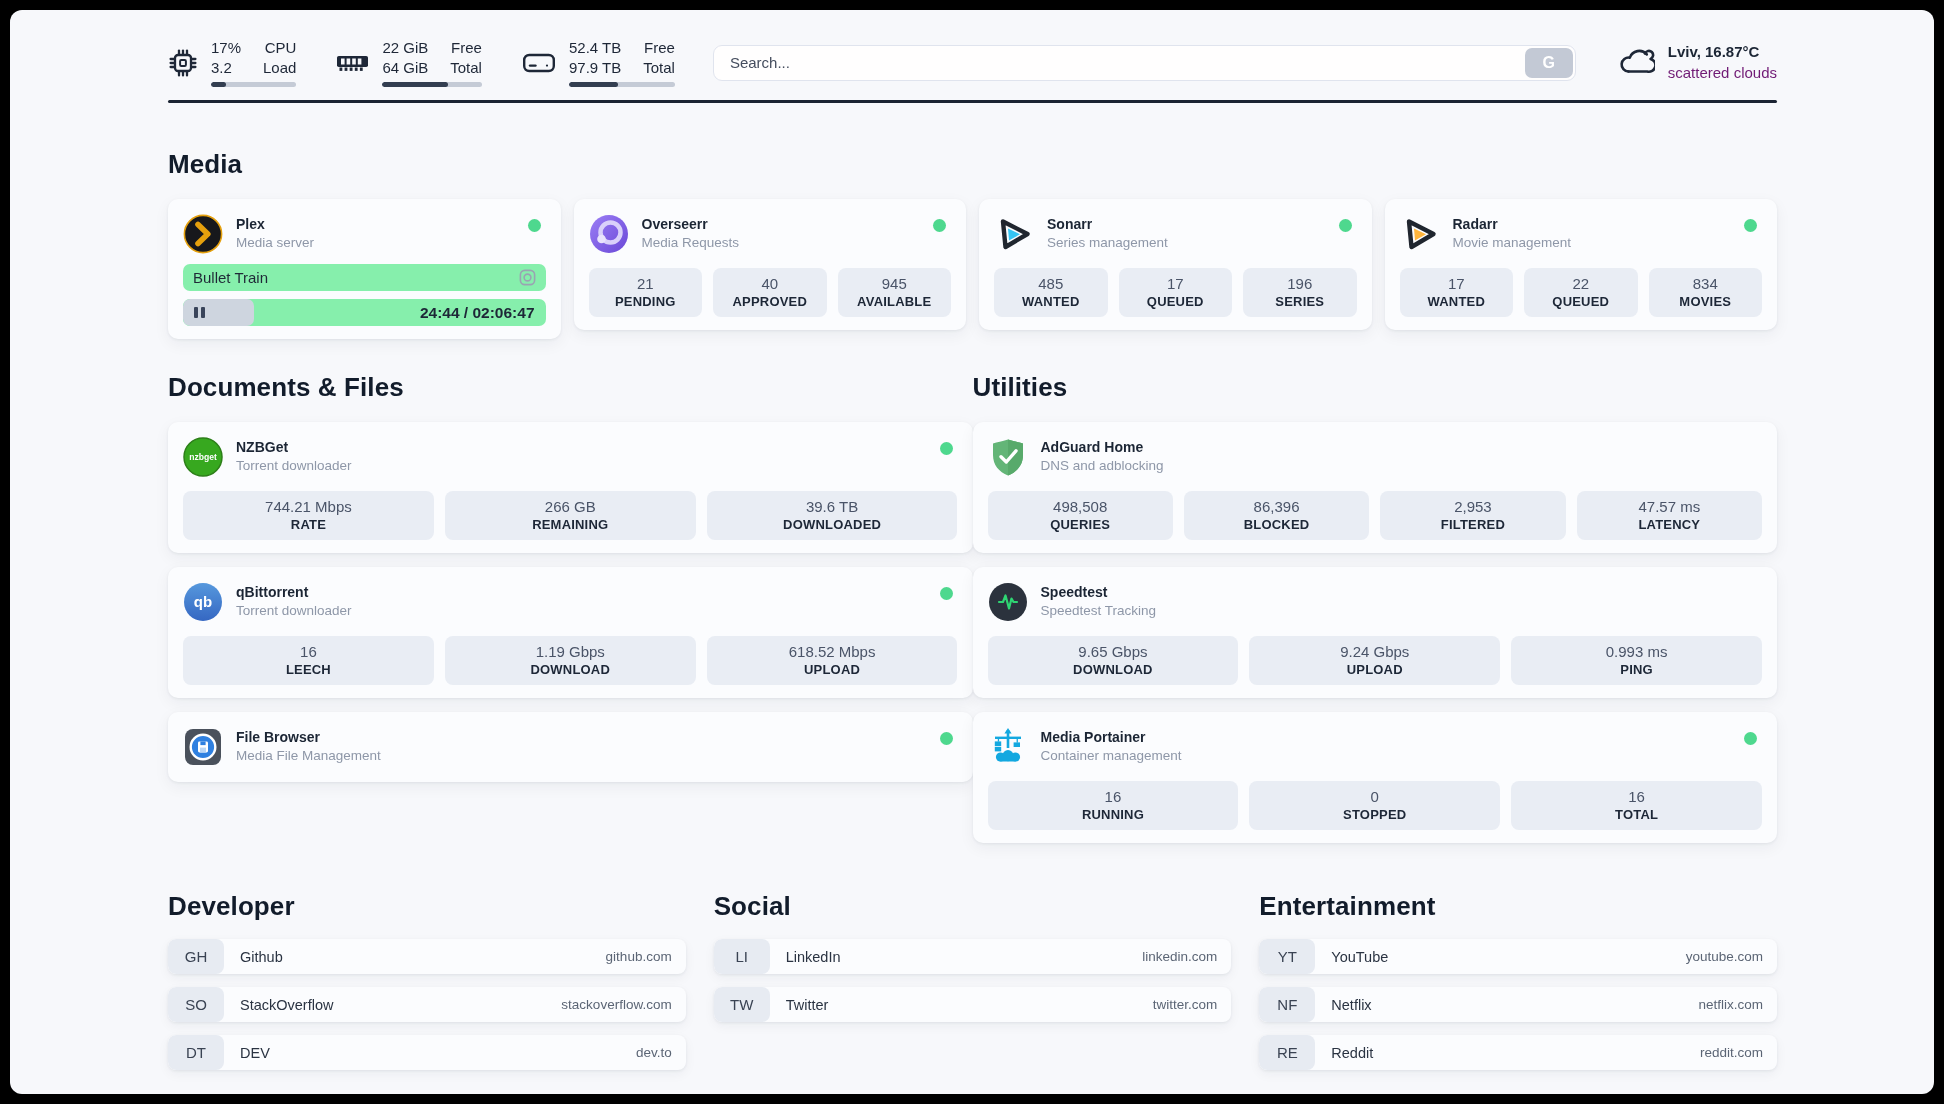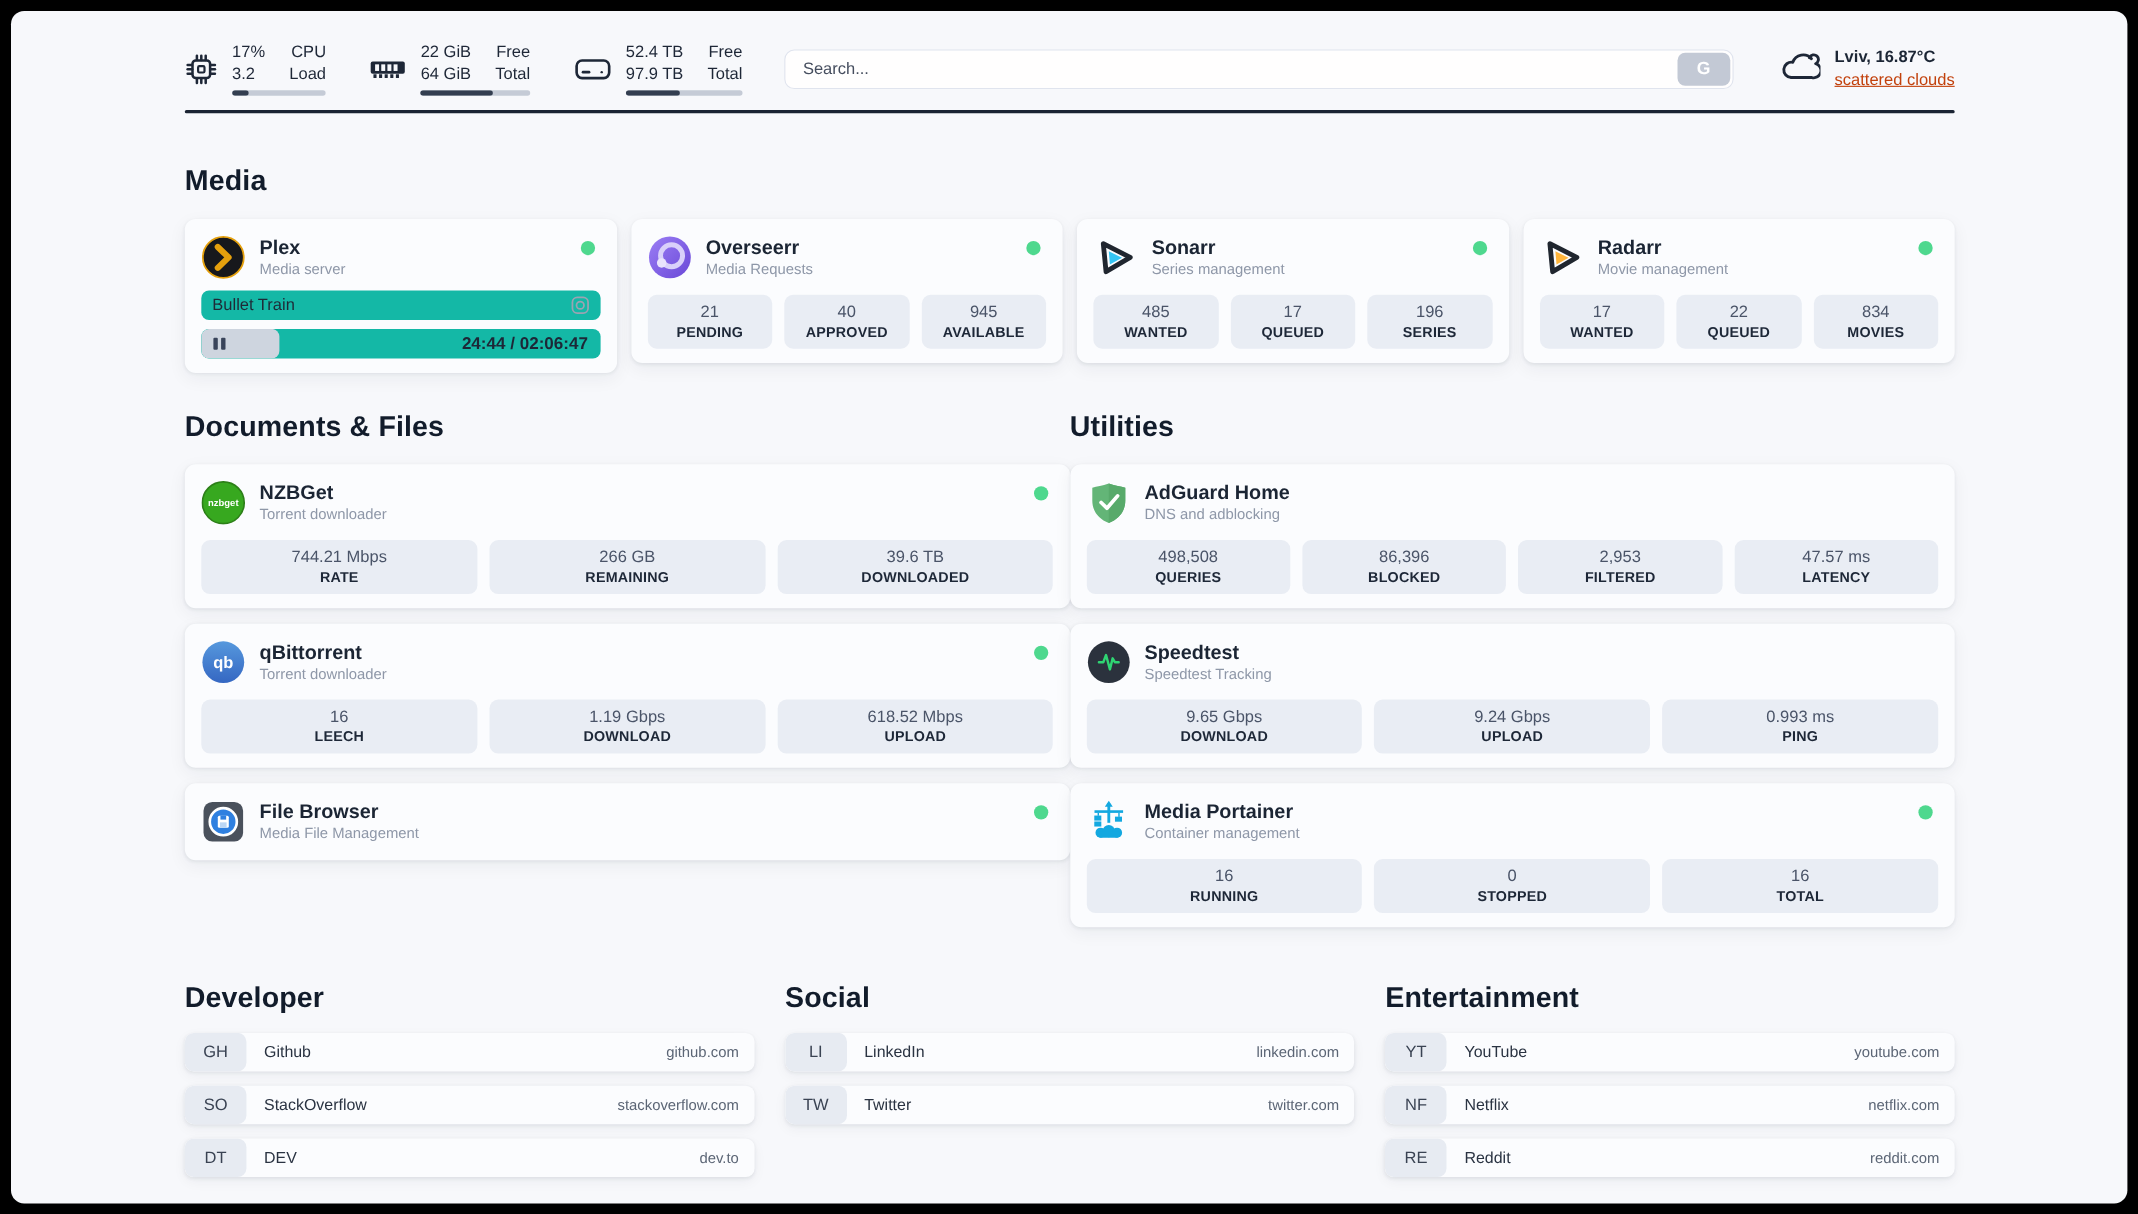--- a/index.html
+++ b/index.html
@@ -48,52 +48,52 @@
   .search-input::placeholder { color: #454d5e; opacity: 1; }
   .search-btn {
     position: absolute; right: 3px; top: 3px; bottom: 3px; width: 48px;
     background: #c3c9d5; border: none; border-radius: 7px;
     color: #fff; font-size: 16px; font-weight: 600; font-family: inherit;
     display: flex; align-items: center; justify-content: center; cursor: pointer;
   }
   .weather { display: flex; align-items: center; gap: 13px; }
   .weather-text { font-size: 15px; color: #1b2534; line-height: 1.35; }
   .weather-loc { font-weight: 600; }
-  .weather-cond { color: #c2410c; text-decoration: underline; }
+  .weather-cond { color: #701a75; }
 
   .divider { margin-top: 13px; height: 3px; background: #1b2433; border-radius: 2px; }
 
   
   .section-title { font-size: 26px; font-weight: 600; color: #121c2b; letter-spacing: .1px; }
   .media-section { margin-top: 46px; }
   .media-section .section-title { margin-bottom: 19px; }
   .media-grid { display: grid; grid-template-columns: repeat(4, 1fr); gap: 13px; align-items: start; }
 
   .card {
     background: #fbfcfe; border-radius: 10px; padding: 13px 15px;
     box-shadow: 0 1px 3px rgba(25,39,60,.07), 0 5px 16px rgba(25,39,60,.055);
     cursor: pointer;
   }
   .card-head { display: flex; align-items: center; gap: 13px; min-height: 44px; }
   .app-icon { width: 40px; height: 40px; flex: none; }
   .app-titles { line-height: 1.25; }
-  .app-name { font-size: 18px; font-weight: 600; color: #1b2534; }
+  .app-name { font-size: 14px; font-weight: 600; color: #1b2534; }
   .app-sub { font-size: 13.5px; color: #8e97a8; margin-top: 1px; }
   .status-dot {
     margin-left: auto; margin-right: 5px; align-self: flex-start; margin-top: 7px;
     width: 13px; height: 13px; border-radius: 50%; background: #4ed88e; flex: none;
   }
   .stat-row { display: grid; grid-auto-flow: column; grid-auto-columns: 1fr; gap: 11px; margin-top: 12px; }
   .stat-box { background: #e9edf4; border-radius: 8px; text-align: center; padding: 7px 4px 8px; }
   .stat-value { font-size: 15px; color: #4a5468; }
   .stat-label { font-size: 13px; font-weight: 700; color: #1d2737; margin-top: 2px; letter-spacing: .2px; }
 
   
   .media-bar {
-    height: 27px; background: #14b8a6; border-radius: 7px;
+    height: 27px; background: #86efac; border-radius: 7px;
     display: flex; align-items: center; padding: 0 10px; margin-top: 8px;
     font-size: 15px; color: #1f2937; position: relative;
   }
   .media-bar .bar-icon { margin-left: auto; display: flex; }
   .progress-bar { padding: 0; overflow: hidden; }
   .progress-pill {
     position: absolute; left: 0; top: 0; bottom: 0;
     background: #ced5df; border-radius: 7px;
     display: flex; align-items: center; padding-left: 11px;
   }

